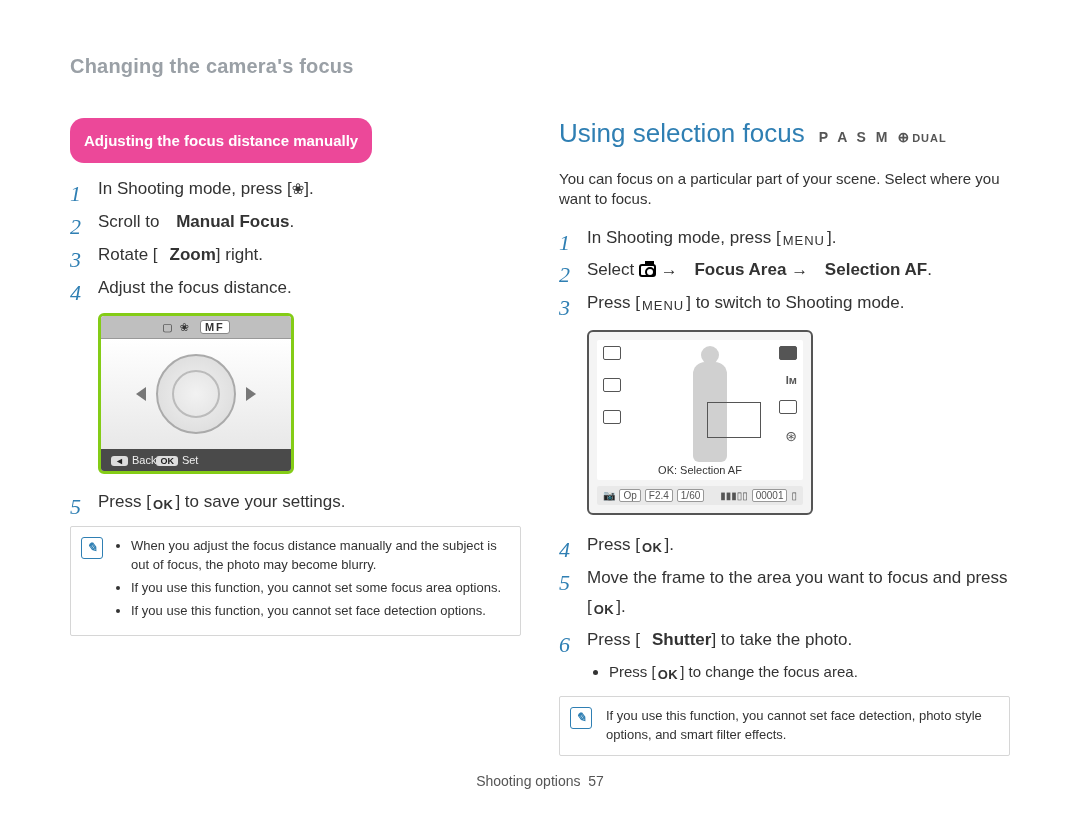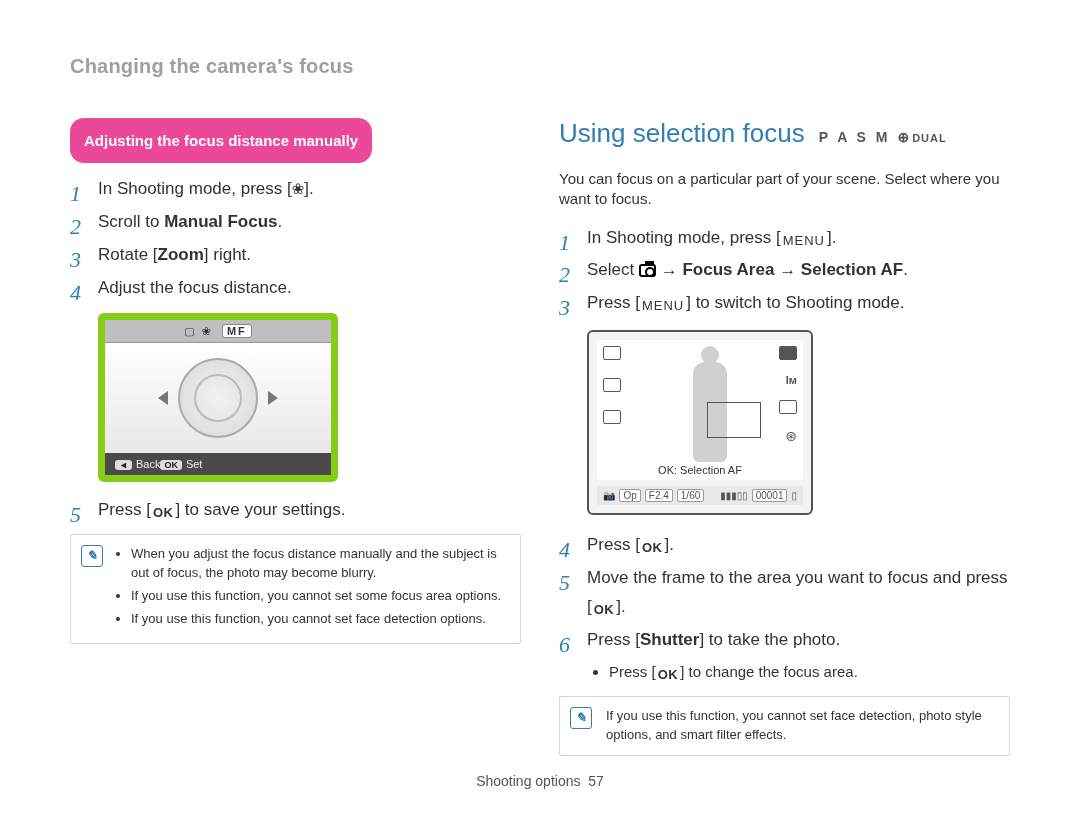--- a/index.html
+++ b/index.html
@@ -111,23 +111,23 @@
     font-size: 13px;
     text-align: center;
     line-height: 20px;
     font-style: italic;
     font-weight: 700;
   }
   .note ul { list-style: disc; margin-left: 14px; }
   .note li { margin-bottom: 4px; }
   
   .fig1 {
-    width: 240px;
+    width: 196px;
     margin: 10px 0 14px 28px;
-    border: 7px solid #84cc16;
+    border: 3px solid #84cc16;
     border-radius: 6px;
     overflow: hidden;
   }
   .fig1 .topbar {
     background: #bfbfbf;
     text-align: center;
     font-size: 11px;
     color: #333;
     letter-spacing: 2px;
     padding: 4px 0;
@@ -213,21 +213,21 @@
     border:1px solid #999; border-radius:2px; padding:0 3px; background:#fff;
   }
   .footer {
     position: absolute;
     bottom: 26px;
     left: 0; right: 0;
     text-align: center;
     font-size: 14px;
     color: #555;
   }
-  b { font-weight: 700; }
+  b { font-weight: 700; margin-left: 12px; }
 </style>
 </head>
 <body>
 
 <div class="breadcrumb">Changing the camera's focus</div>
 
 <div class="columns">
 
   <div class="col">
     <div class="pill">Adjusting the focus distance manually</div>

